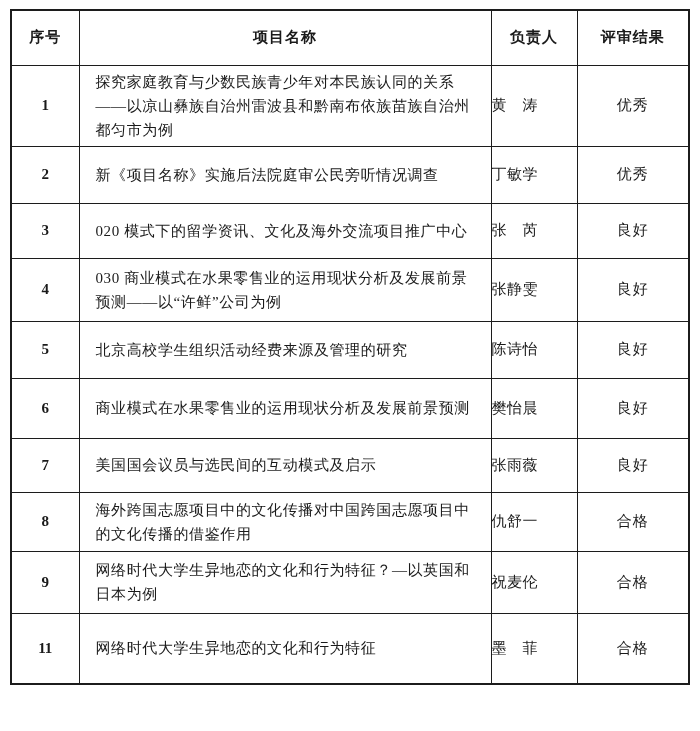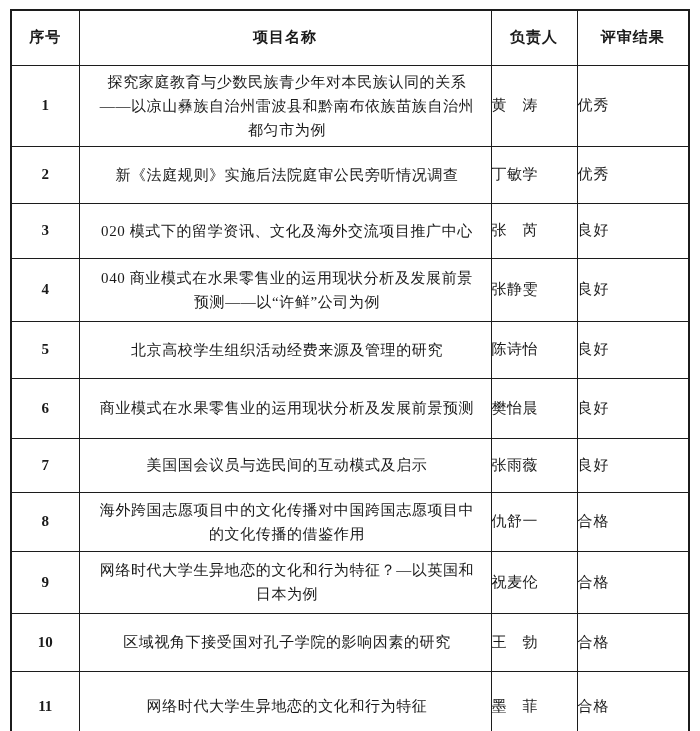--- a/index.html
+++ b/index.html
@@ -38,31 +38,31 @@
     font-weight: bold;
     text-align: center;
     letter-spacing: 1px;
   }
   td.td-no {
     text-align: center;
     font-weight: bold;
     font-size: 15px;
   }
   td.td-title {
-    text-align: center;
+    text-align: left;
     padding: 4px 12px 4px 16px;
     line-height: 24px;
     letter-spacing: 0.6px;
   }
   td.td-leader {
     text-align: left;
     letter-spacing: 0.5px;
   }
   td.td-result {
-    text-align: left;
+    text-align: center;
     letter-spacing: 1px;
   }
 </style>
 </head>
 <body>
 
 <div class="page">
   <table class="review-table">
     <colgroup>
       <col style="width:68px">
@@ -80,33 +80,33 @@
     </thead>
     <tbody>
         <tr style="height: 76px;">
           <td class="td-no">1</td>
           <td class="td-title">探究家庭教育与少数民族青少年对本民族认同的关系——以凉山彝族自治州雷波县和黔南布依族苗族自治州都匀市为例</td>
           <td class="td-leader">黄　涛</td>
           <td class="td-result">优秀</td>
         </tr>
         <tr style="height: 57px;">
           <td class="td-no">2</td>
-          <td class="td-title">新《法庭规则》实施后法院庭审公民旁听情况调查</td>
+          <td class="td-title">新《项目名称》实施后法院庭审公民旁听情况调查</td>
           <td class="td-leader">丁敏学</td>
           <td class="td-result">优秀</td>
         </tr>
         <tr style="height: 55px;">
           <td class="td-no">3</td>
           <td class="td-title">020 模式下的留学资讯、文化及海外交流项目推广中心</td>
           <td class="td-leader">张　芮</td>
           <td class="td-result">良好</td>
         </tr>
         <tr style="height: 63px;">
           <td class="td-no">4</td>
-          <td class="td-title">040 商业模式在水果零售业的运用现状分析及发展前景预测——以“许鲜”公司为例</td>
+          <td class="td-title">030 商业模式在水果零售业的运用现状分析及发展前景预测——以“许鲜”公司为例</td>
           <td class="td-leader">张静雯</td>
           <td class="td-result">良好</td>
         </tr>
         <tr style="height: 57px;">
           <td class="td-no">5</td>
           <td class="td-title">北京高校学生组织活动经费来源及管理的研究</td>
           <td class="td-leader">陈诗怡</td>
           <td class="td-result">良好</td>
         </tr>
         <tr style="height: 60px;">
@@ -126,26 +126,20 @@
           <td class="td-title">海外跨国志愿项目中的文化传播对中国跨国志愿项目中的文化传播的借鉴作用</td>
           <td class="td-leader">仇舒一</td>
           <td class="td-result">合格</td>
         </tr>
         <tr style="height: 62px;">
           <td class="td-no">9</td>
           <td class="td-title">网络时代大学生异地恋的文化和行为特征？—以英国和日本为例</td>
           <td class="td-leader">祝麦伦</td>
           <td class="td-result">合格</td>
         </tr>
-        <tr style="height: 58px;">
-          <td class="td-no">10</td>
-          <td class="td-title">区域视角下接受国对孔子学院的影响因素的研究</td>
-          <td class="td-leader">王　勃</td>
-          <td class="td-result">合格</td>
-        </tr>
         <tr style="height: 71px; margin-top: 32px;">
           <td class="td-no">11</td>
           <td class="td-title">网络时代大学生异地恋的文化和行为特征</td>
           <td class="td-leader">墨　菲</td>
           <td class="td-result">合格</td>
         </tr>
       </tbody>
   </table>
 </div>
 

